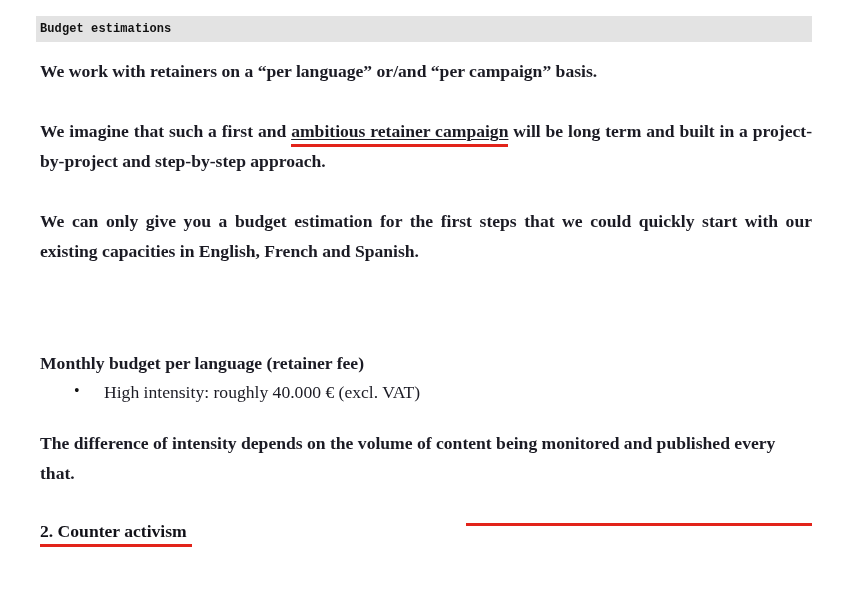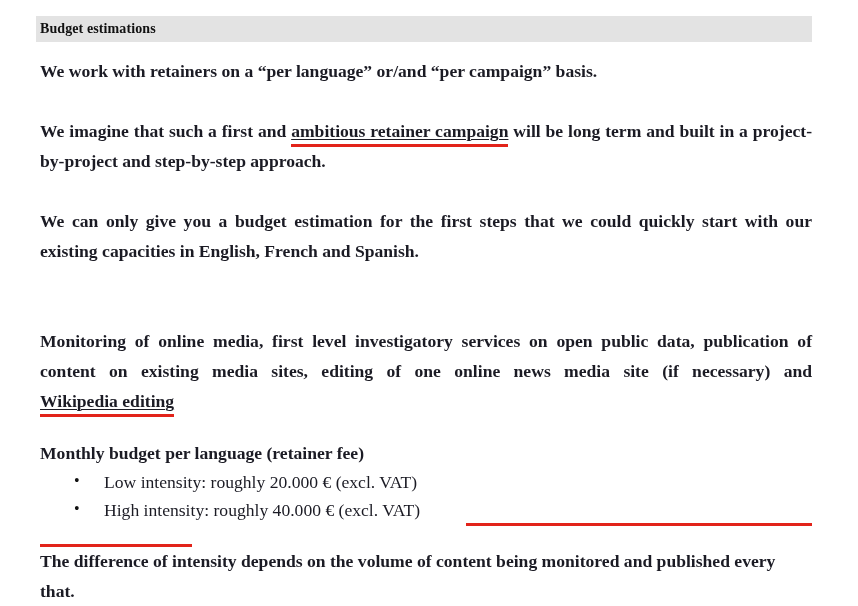--- a/index.html
+++ b/index.html
@@ -30,25 +30,26 @@
     left: 36px;
     top: 16px;
     width: 776px;
     height: 26px;
     background: #e3e3e3;
   }
   .band-title {
     position: absolute;
     left: 40px;
     top: 17px;
-    font-size: 14px;
+    font-size: 12px;
     font-weight: bold;
     letter-spacing: 0.1px;
     line-height: 24px;
     color: #111111;
+    font-family: Liberation Mono, monospace;
   }
 
   
   .content {
     position: absolute;
     left: 40px;
     top: 56px;
     width: 772px;
   }
 
@@ -141,28 +142,26 @@
 
     <div class="gap-lg"></div>
 
     <p class="para">We can only give you a budget estimation for the first steps that we could quickly start with our existing capacities in English, French and Spanish.</p>
 
     <div class="gap-lg"></div>
 
 
     <div class="gap-lg"></div>
 
-    <p class="para"><span>Monitoring of online media, first level investigatory services on open public data, publication of content on existing media sites, editing of one online news media site (if necessary) and </span><span class="u redmark">Wikipedia editing</span></p>
 
     <div class="gap-md"></div>
 
     <p class="para nojust">Monthly budget per language (retainer fee)</p>
 
     <ul class="bullets">
-      <li>Low intensity: roughly 20.000 € (excl. VAT)</li>
       <li>High intensity: roughly 40.000 € (excl. VAT)</li>
     </ul>
 
     <div class="gap-md"></div>
 
     <p class="para nojust">The difference of intensity depends on the volume of content being monitored and published every that.</p>
 
     <div class="gap-lg"></div>
 
     <h2 class="subhead"><span>2. Counter activism</span></h2>

